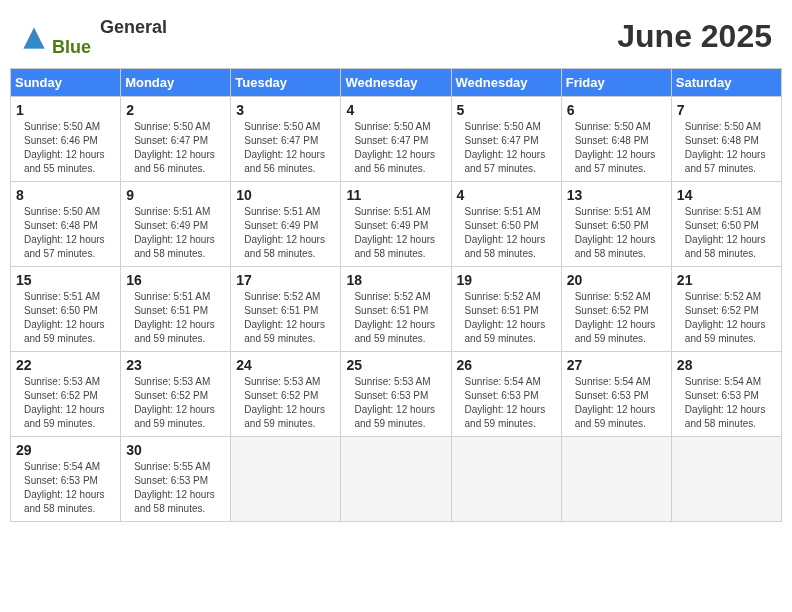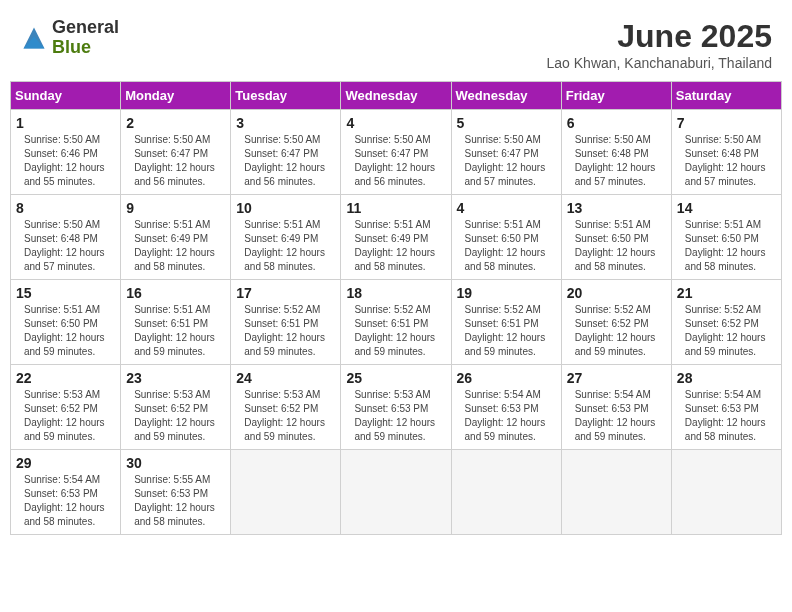--- a/index.html
+++ b/index.html
@@ -22,20 +22,21 @@
     }
     .logo-text {
       display: flex;
       flex-direction: column;
       line-height: 1.1;
     }
     .logo-general {
       font-size: 18px;
       font-weight: bold;
       color: #333;
+      margin-left: 48px;
     }
     .logo-blue {
       font-size: 18px;
       font-weight: bold;
       color: #4d7c0f;
     }
     .logo-icon {
       width: 28px;
       height: 28px;
       margin-right: 4px;
@@ -52,21 +53,21 @@
       font-size: 14px;
       color: #555;
     }
     .calendar {
       width: 100%;
       border-collapse: collapse;
       margin-top: 6px;
       font-size: 10.5px;
     }
     .calendar thead tr th {
-      background-color: #a21caf;
+      background-color: #3b82f6;
       color: #fff;
       padding: 6px 4px;
       text-align: left;
       font-size: 13px;
       font-weight: bold;
       border: 1px solid #ccc;
     }
     .calendar tbody tr td {
       vertical-align: top;
       padding: 5px 5px;
@@ -104,21 +105,20 @@
       <polygon points="5,35 20,5 35,35" fill="#1a6faf" opacity="0.85"></polygon>
       <polygon points="5,35 20,18 35,35" fill="#2a8fd1" opacity="0.7"></polygon>
     </svg>
     <div class="logo-text">
       <span class="logo-general">General</span>
       <span class="logo-blue">Blue</span>
     </div>
   </div>
   <div class="title-area">
     <div class="main-title">June 2025</div>
-    <div class="subtitle">Lao Khwan, Kanchanaburi, Thailand</div>
   </div>
 </div>
 
 <table class="calendar">
   <thead>
     <tr>
       <th>Sunday</th>
       <th>Monday</th>
       <th>Tuesday</th>
       <th>Wednesday</th>

